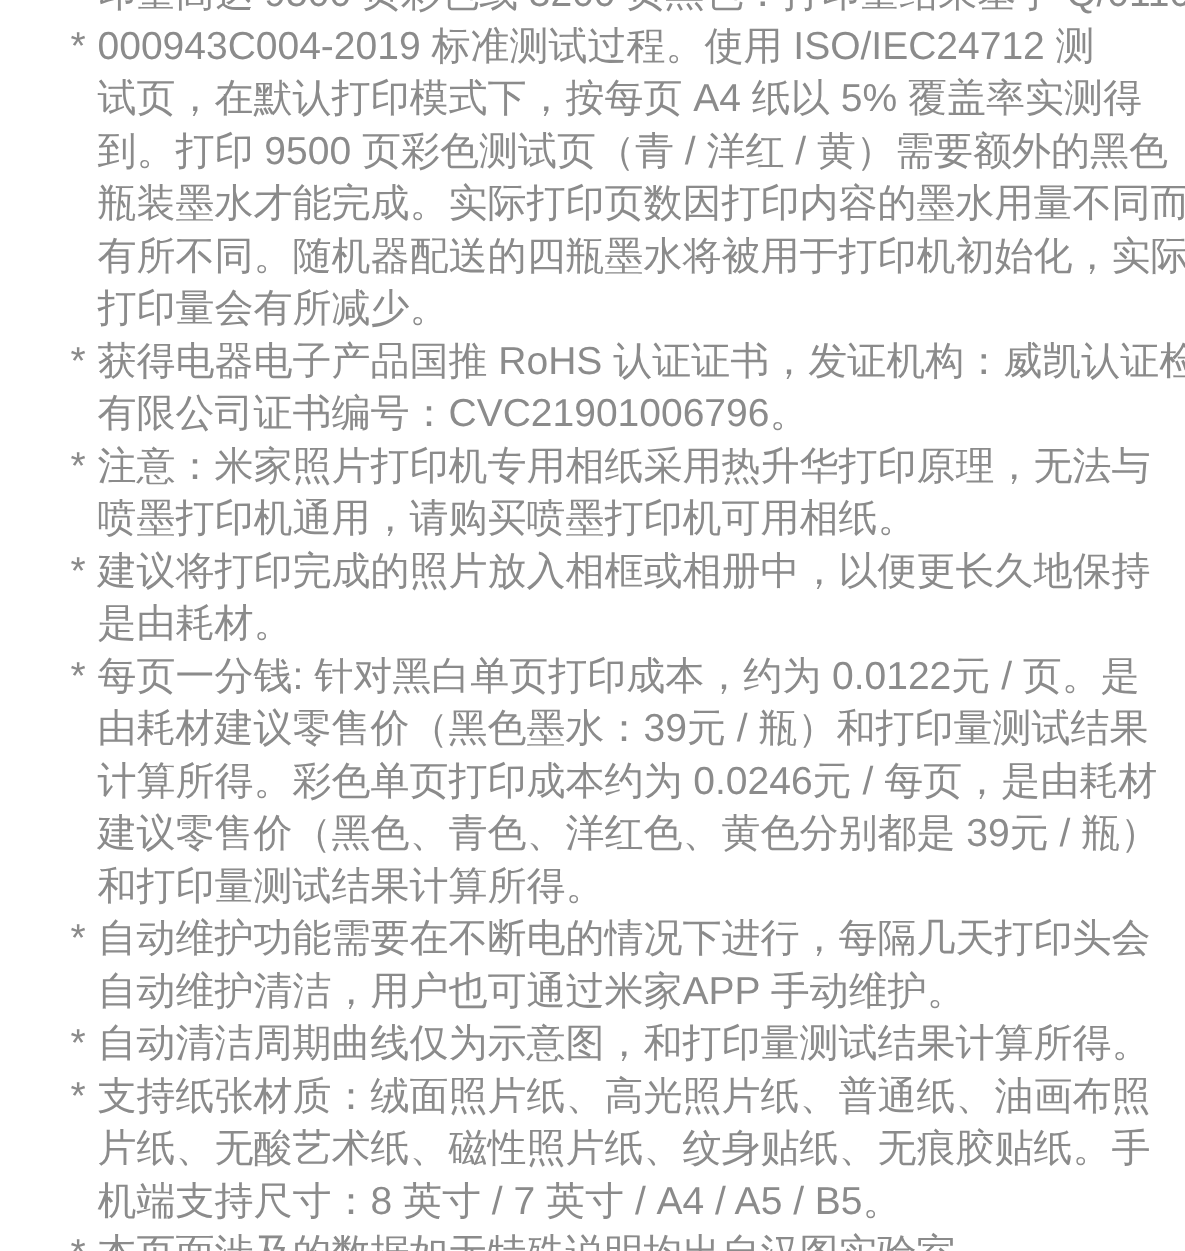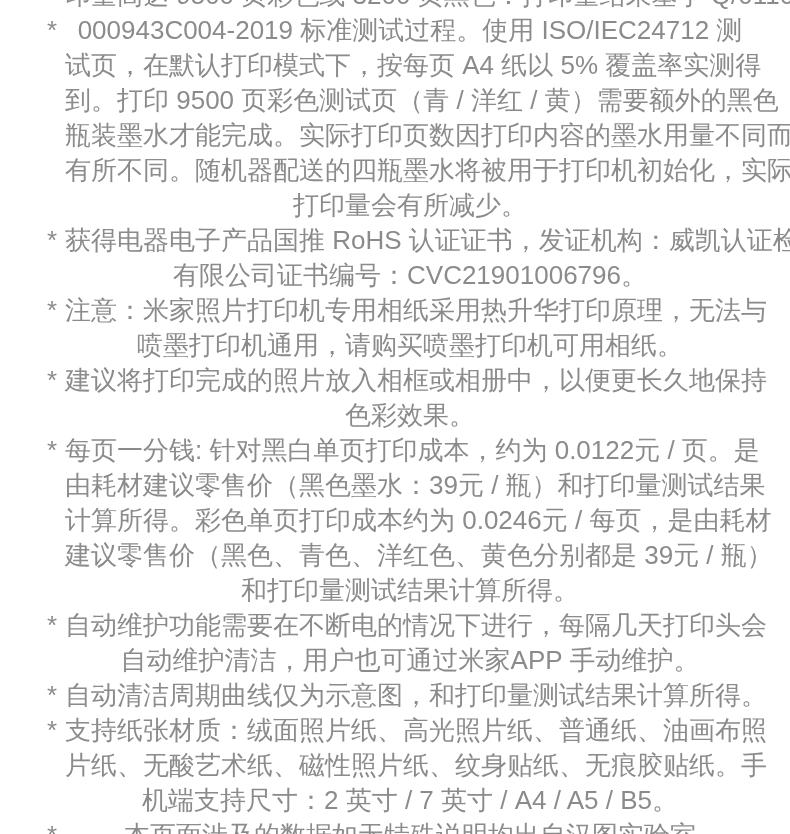--- a/index.html
+++ b/index.html
@@ -38,21 +38,20 @@
     left: -18px;
     top: 0;
     width: 18px;
     font-size: 26px;
     line-height: 35px;
     color: #8b8b8b;
   }
   .footnote .text {
     display: block;
     white-space: pre; 
-    text-align: center;
   }
 </style>
 </head>
 <body>
 
 <div class="page">
   <div class="footnote-list" id="footnote-list">
       <div class="footnote">
         <span class="marker"></span>
         <span class="text">印量高达 9500 页彩色或 3200 页黑色：打印量结果基于 Q/0110</span>
@@ -72,21 +71,21 @@
 有限公司证书编号：CVC21901006796。</span>
       </div>
       <div class="footnote">
         <span class="marker">*</span>
         <span class="text">注意：米家照片打印机专用相纸采用热升华打印原理，无法与
 喷墨打印机通用，请购买喷墨打印机可用相纸。</span>
       </div>
       <div class="footnote">
         <span class="marker">*</span>
         <span class="text">建议将打印完成的照片放入相框或相册中，以便更长久地保持
-色彩效果。</span>
+是由耗材。</span>
       </div>
       <div class="footnote">
         <span class="marker">*</span>
         <span class="text">每页一分钱: 针对黑白单页打印成本，约为 0.0122元 / 页。是
 由耗材建议零售价（黑色墨水：39元 / 瓶）和打印量测试结果
 计算所得。彩色单页打印成本约为 0.0246元 / 每页，是由耗材
 建议零售价（黑色、青色、洋红色、黄色分别都是 39元 / 瓶）
 和打印量测试结果计算所得。</span>
       </div>
       <div class="footnote">
@@ -95,20 +94,20 @@
 自动维护清洁，用户也可通过米家APP 手动维护。</span>
       </div>
       <div class="footnote">
         <span class="marker">*</span>
         <span class="text">自动清洁周期曲线仅为示意图，和打印量测试结果计算所得。</span>
       </div>
       <div class="footnote">
         <span class="marker">*</span>
         <span class="text">支持纸张材质：绒面照片纸、高光照片纸、普通纸、油画布照
 片纸、无酸艺术纸、磁性照片纸、纹身贴纸、无痕胶贴纸。手
-机端支持尺寸：2 英寸 / 7 英寸 / A4 / A5 / B5。</span>
+机端支持尺寸：8 英寸 / 7 英寸 / A4 / A5 / B5。</span>
       </div>
       <div class="footnote">
         <span class="marker">*</span>
         <span class="text">本页面涉及的数据如无特殊说明均出自汉图实验室</span>
       </div>
     </div>
 </div>
 
 </body></html>

